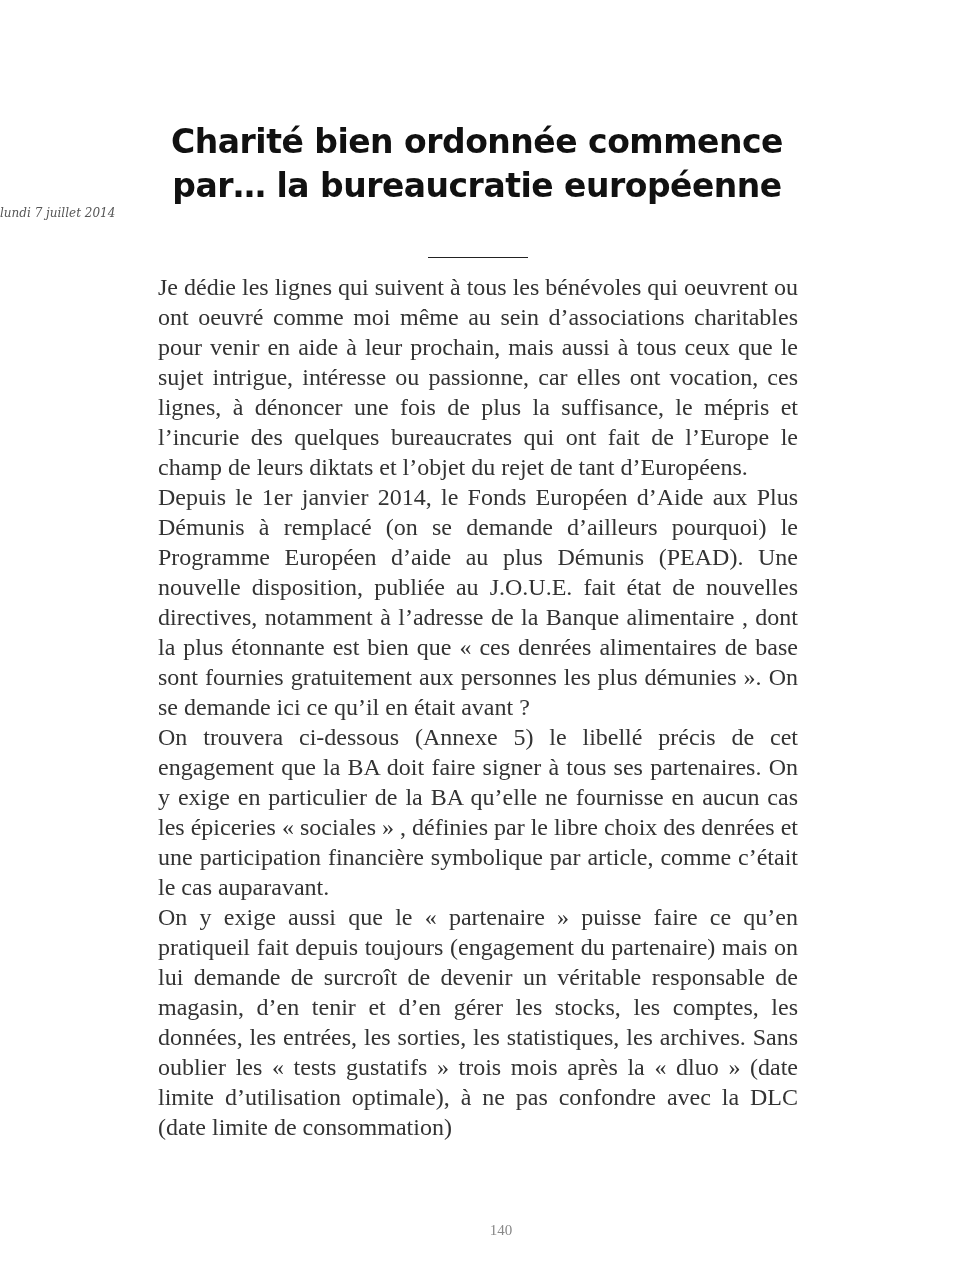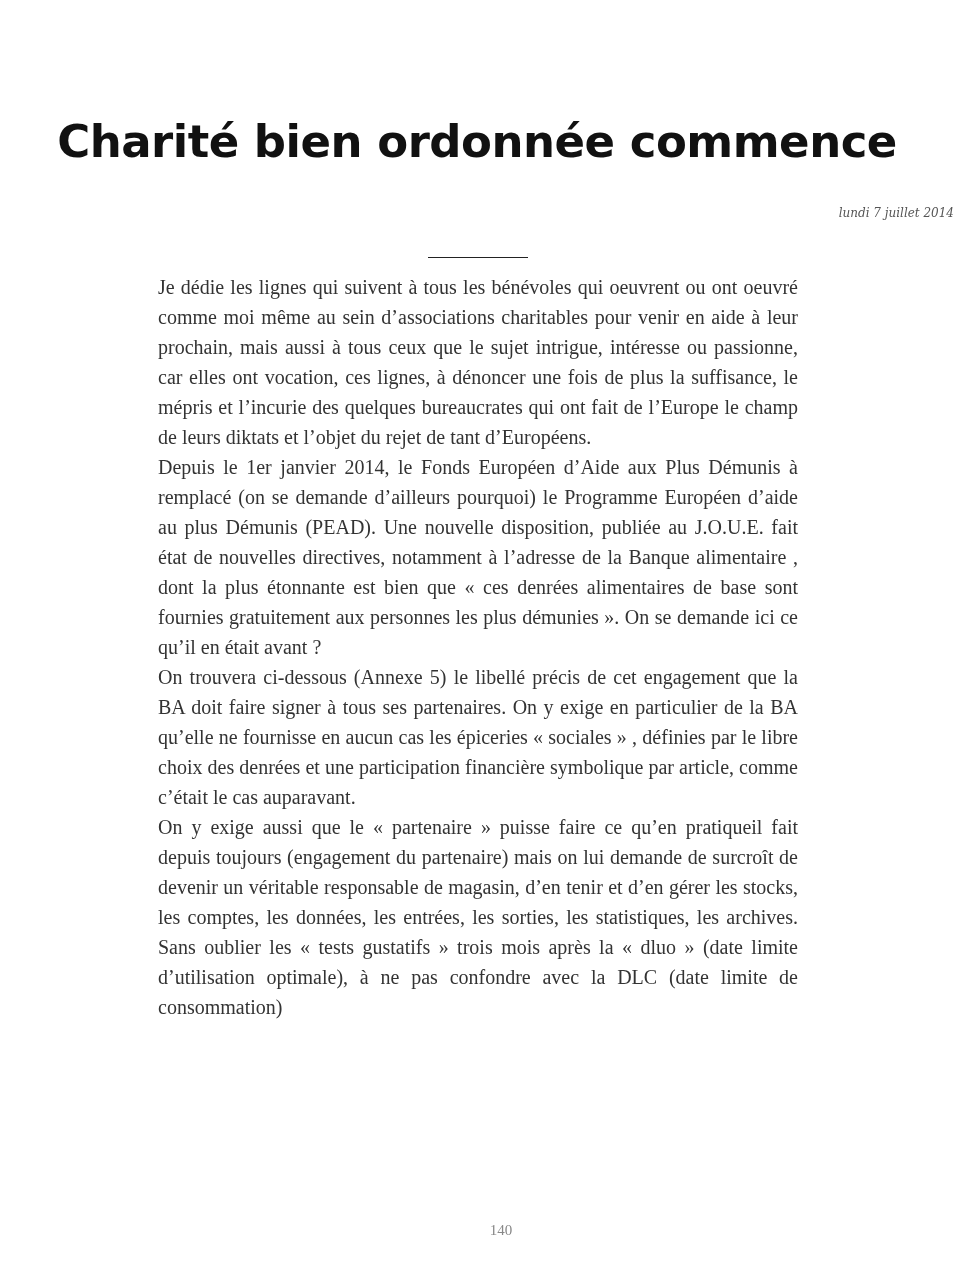--- a/index.html
+++ b/index.html
@@ -3,57 +3,58 @@
   <meta charset="utf-8">
   <style>
     html, body { margin: 0; padding: 0; background: #ffffff; }
     body { width: 954px; height: 1276px; position: relative; overflow: hidden; }
     .page { position: absolute; left: 0; top: 0; width: 954px; height: 1276px; }
     .title {
       position: absolute; left: 0; width: 954px; top: 120px;
       text-align: center;
       font-family: "DejaVu Sans", sans-serif;
       font-weight: bold;
-      font-size: 45px; line-height: 44px;
+      font-size: 33px; line-height: 44px;
       color: #111111;
       letter-spacing: -0.5px;
     }
     .date {
       position: absolute; left: 0; width: 954px; top: 206px;
-      text-align: right;
+      text-align: left;
       font-family: "DejaVu Serif", serif;
       font-style: italic;
       font-size: 12px; color: #555555;
     }
     .rule {
       position: absolute; left: 428px; top: 257px; width: 100px; height: 0;
       border-top: 1px solid #222222;
     }
     .body {
       position: absolute; left: 158px; top: 272px; width: 640px;
       font-family: "Liberation Serif", serif;
-      font-size: 20px; line-height: 30px;
+      font-size: 24px; line-height: 30px;
       color: #333333;
       text-align: justify;
     }
     .body p { margin: 0; }
     .body p.gap { margin-top: 0; }
     .pagenum {
       position: absolute; left: 0; width: 954px; top: 1222px;
       text-align: center;
       font-family: "Liberation Serif", serif;
       font-size: 15px; color: #888888; margin-left: 24px;
     }
   </style>
 </head>
 <body>
 
 <div class="page">
   <div class="title">
     <div>Charité bien ordonnée commence</div>
+    <div>par… la bureaucratie européenne</div>
   </div>
   <div class="date">lundi 7 juillet 2014</div>
   <div class="rule"></div>
 
   <div class="body">
     <p>Je dédie les lignes qui suivent à tous les bénévoles qui oeuvrent ou ont oeuvré comme moi même au sein d’associations charitables pour venir en aide à leur prochain,  mais aussi à tous ceux que le sujet intrigue, intéresse ou passionne, car elles ont vocation, ces lignes,  à dénoncer une fois  de plus la suffisance, le mépris et l’incurie des quelques bureaucrates qui ont fait de l’Europe le champ de leurs diktats et l’objet du rejet de tant d’Européens.</p>
     <p class="gap">Depuis le 1er janvier 2014, le Fonds Européen d’Aide aux Plus Démunis à remplacé (on se demande d’ailleurs pourquoi) le Programme Européen d’aide au plus Démunis (PEAD). Une nouvelle disposition, publiée au J.O.U.E.  fait état de nouvelles directives, notamment à l’adresse de la Banque alimentaire  ,  dont la plus étonnante est bien que « ces denrées alimentaires de base sont fournies gratuitement aux personnes les plus démunies ». On se demande ici ce qu’il en était avant ?</p>
     <p class="gap">On trouvera ci-dessous  (Annexe 5) le libellé précis de cet engagement que la BA  doit faire signer à tous ses partenaires. On y exige en particulier de la BA qu’elle ne fournisse en aucun cas les épiceries « sociales »  , définies par le libre choix des denrées et une participation financière symbolique par article,  comme c’était le cas auparavant.</p>
     <p>On y exige aussi que le « partenaire » puisse faire ce qu’en pratiqueil  fait depuis toujours  (engagement du partenaire) mais on lui demande de surcroît de devenir un véritable responsable de magasin, d’en tenir et d’en gérer les stocks, les comptes, les données, les entrées, les sorties, les  statistiques, les archives. Sans oublier les « tests gustatifs » trois mois après la « dluo » (date limite d’utilisation optimale), à ne pas confondre avec la DLC (date limite de consommation)</p>
   </div>

